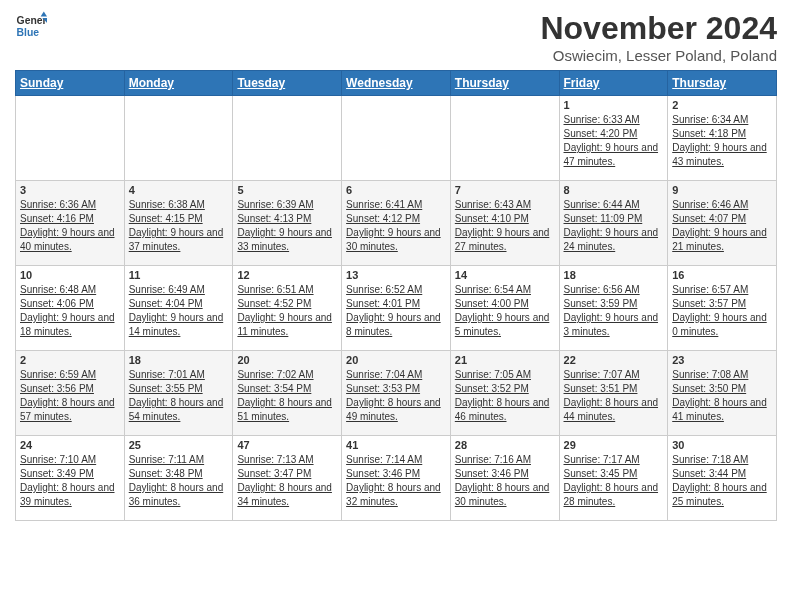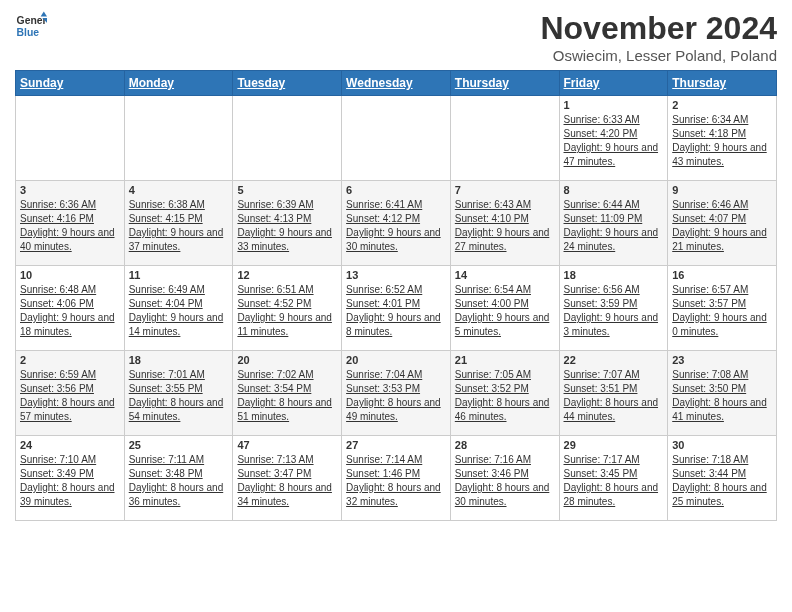--- a/index.html
+++ b/index.html
@@ -301,23 +301,23 @@
 and 36 minutes.</div>
         </td>
         <td>
           <span class="day-number">47</span>
           <div class="day-info">Sunrise: 7:13 AM
 Sunset: 3:47 PM
 Daylight: 8 hours
 and 34 minutes.</div>
         </td>
         <td>
-          <span class="day-number">27</span>
+          <span class="day-number">41</span>
           <div class="day-info">Sunrise: 7:14 AM
-Sunset: 1:46 PM
+Sunset: 3:46 PM
 Daylight: 8 hours
 and 32 minutes.</div>
         </td>
         <td>
           <span class="day-number">28</span>
           <div class="day-info">Sunrise: 7:16 AM
 Sunset: 3:46 PM
 Daylight: 8 hours
 and 30 minutes.</div>
         </td>

